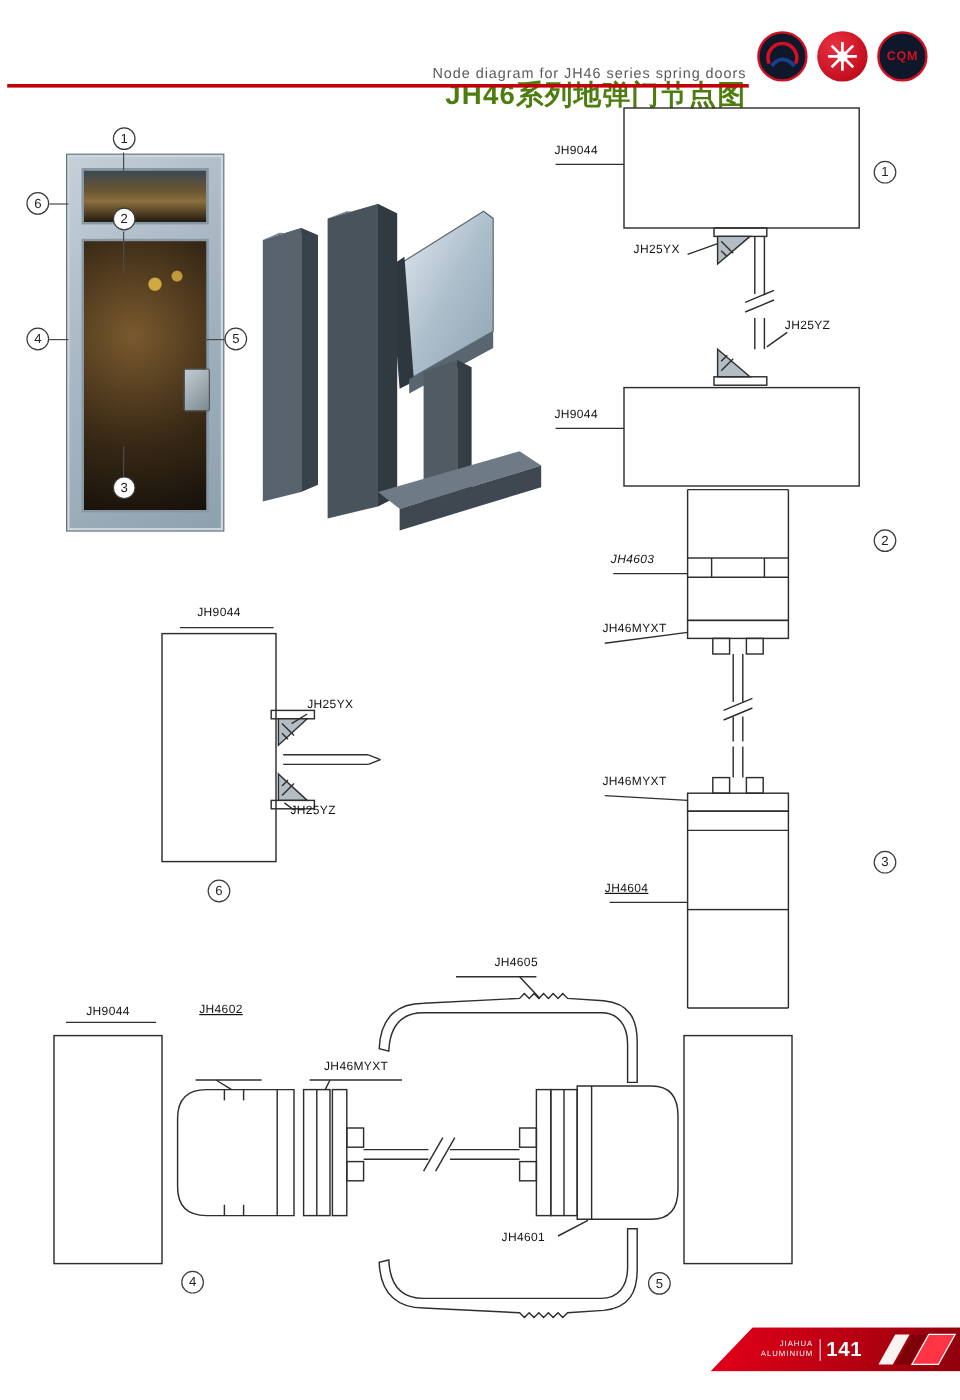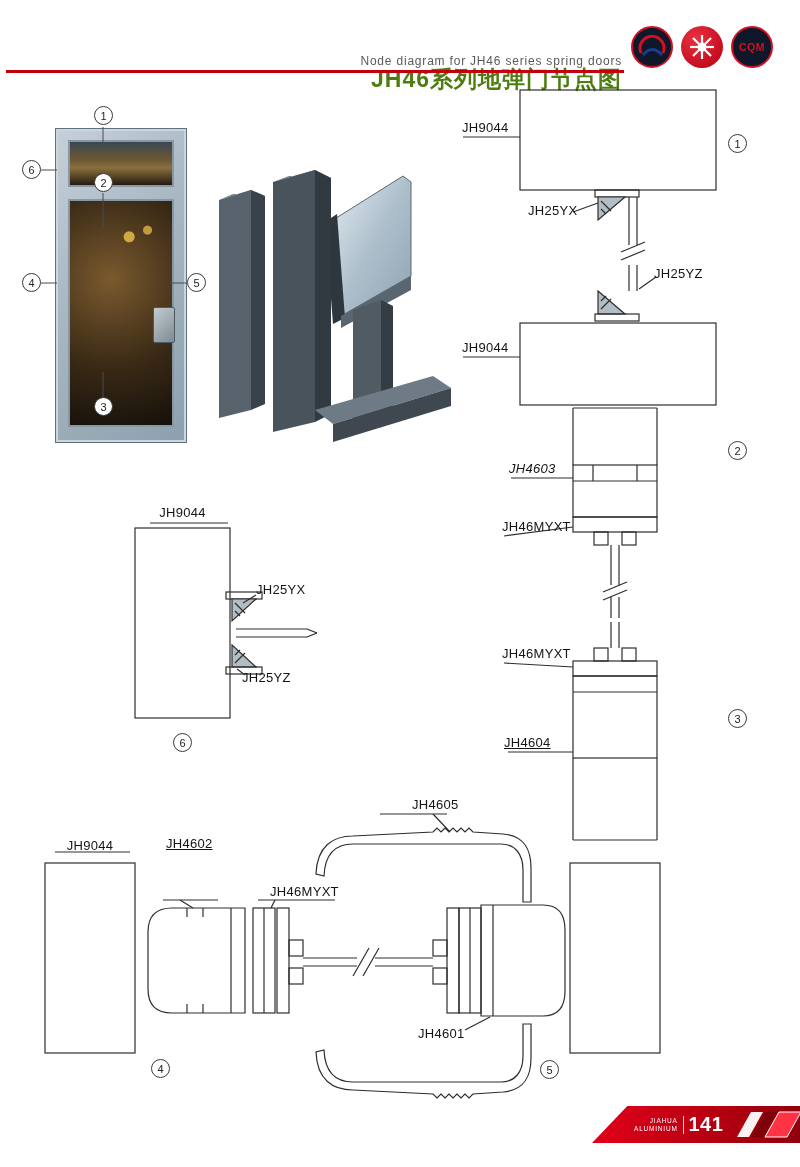--- a/index.html
+++ b/index.html
@@ -1,18 +1,18 @@
 <!DOCTYPE html>
 <html><head>
 <meta charset="utf-8">
 <style>
   html,body{margin:0;padding:0;background:#e8e8e8;font-family:"Liberation Sans",sans-serif;}
   #page{position:relative;width:800px;height:1167px;background:#ffffff;margin:0 auto;overflow:hidden;}
   .abs{position:absolute;}
-  .lbl{position:absolute;font-size:13px;color:#141414;white-space:nowrap;letter-spacing:.3px;}
+  .lbl{position:absolute;font-size:10px;color:#141414;white-space:nowrap;letter-spacing:.3px;}
   .badge{position:absolute;width:19px;height:19px;border:1.3px solid #3a3a3a;border-radius:50%;
          background:#fff;display:flex;align-items:center;justify-content:center;
          font-size:11px;color:#222;box-sizing:border-box;z-index:5;}
   svg.tech{position:absolute;overflow:visible;}
   svg.tech line, svg.tech rect, svg.tech path, svg.tech polygon{stroke:#2e2e2e;stroke-width:1.2;fill:none;}
   svg.tech .hatch{fill:#b3bdc4;}
   svg.tech .cover{fill:#ffffff;}
   svg.callouts line{stroke:#4a4a4a;stroke-width:1;}
   
   .title-cn{position:absolute;top:24px;right:178px;font-size:23px;font-weight:bold;color:#4d7c0f;letter-spacing:1px;margin-top:40px;}
@@ -39,21 +39,21 @@
         linear-gradient(180deg,#1c1712,#2a2014);}
   .door-handle{position:absolute;left:97px;top:178px;width:22px;height:36px;border-radius:2px;
       background:linear-gradient(135deg,#c3ccd2,#7d8a92);border:1px solid #4e5a62;box-sizing:border-box;z-index:4;}
   
   .footer-band{position:absolute;left:592px;top:1106px;width:208px;height:37px;
       background:linear-gradient(100deg,#e3001a 0%,#b40010 60%,#8e000c 100%);
       clip-path:polygon(17% 0,100% 0,100% 100%,0 100%);
       display:flex;align-items:center;}
   .brand-block{margin-left:42px;text-align:right;color:#fff;font-size:6.5px;line-height:1.2;letter-spacing:.8px;}
   .brand-divider{width:1px;height:18px;background:rgba(255,255,255,.85);margin:0 5px;}
-  .page-num{font-size:20px;font-weight:bold;color:#fff;letter-spacing:.5px;}
+  .page-num{font-size:17px;font-weight:bold;color:#fff;letter-spacing:.5px;}
 </style>
 </head>
 <body>
 
 <div id="page">
 
   <div class="title-cn">JH46系列地弹门节点图</div>
   <div class="title-en">Node diagram for JH46 series spring doors</div>
   <div class="red-rule"></div>
 

